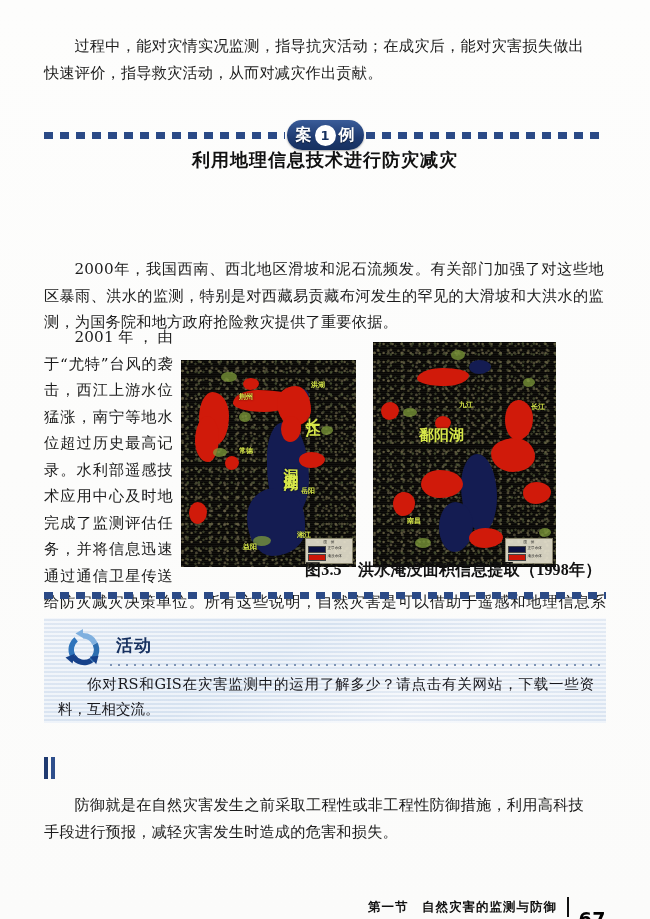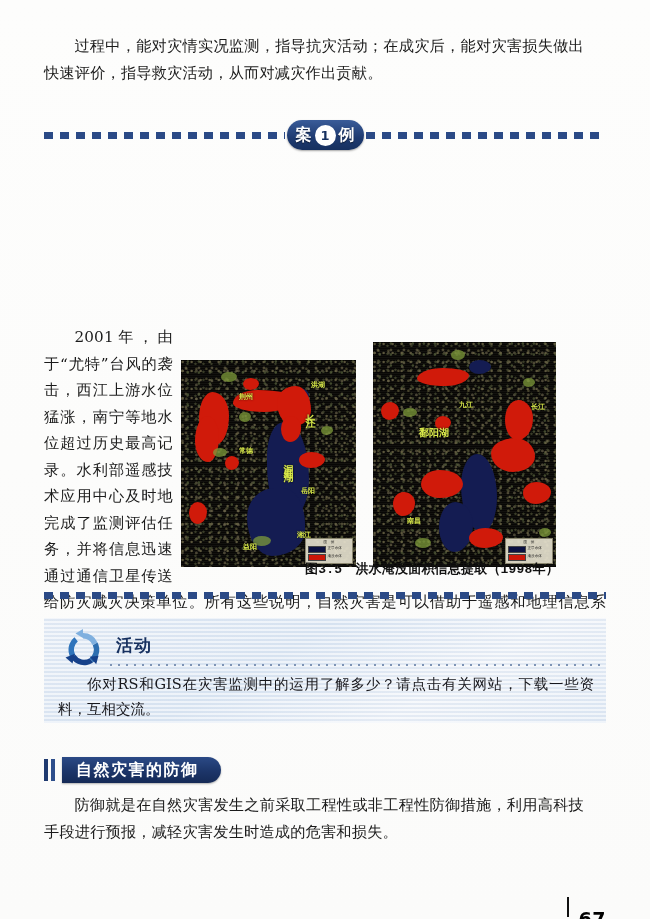--- a/index.html
+++ b/index.html
@@ -188,21 +188,21 @@
     position: absolute;
     color: #d8e84a;
     font-size: 7px;
     font-weight: bold;
     font-family: "DejaVu Sans", "Liberation Sans", sans-serif;
     line-height: 1;
     text-shadow: 0 0 2px rgba(0,0,0,0.95);
     white-space: nowrap;
   }
   .sat-label.vert { writing-mode: vertical-rl; letter-spacing: 4px; }
-  .sat-label.big  { font-size: 10px; }
+  .sat-label.big  { font-size: 15px; }
 
   .sat-legend {
     position: absolute;
     right: 3px;
     bottom: 3px;
     width: 48px;
     background: rgba(228,224,205,0.92);
     border: 0.5px solid #8a866f;
     padding: 1.5px 2px;
     box-sizing: border-box;
@@ -225,22 +225,22 @@
   .legend-swatch.water { background: #0b1142; }
   .legend-swatch.flood { background: #cc1608; }
   .legend-text { font-size: 3.6px; color: #1a1a1a; line-height: 1.1; white-space: nowrap; }
 
   
   #figure-caption {
     position: absolute;
     left: 305px;
     top: 560px;
     width: 300px;
-    font-family: Liberation Mono, monospace;
-    font-size: 13px;
+    font-family: Liberation Serif, serif;
+    font-size: 16px;
     font-weight: bold;
     color: #111;
     letter-spacing: 0.2px;
     white-space: nowrap;
   }
 
   
   #divider-activity {
     position: absolute;
     left: 44px;
@@ -384,22 +384,24 @@
   <div id="case-banner">
     <div class="dash-line"></div>
     <div class="case-pill">
       <span class="case-char">案</span>
       <span class="case-num">1</span>
       <span class="case-char">例</span>
     </div>
     <div class="dash-line"></div>
   </div>
 
-
-
+  <div id="case-title">利用地理信息技术进行防灾减灾</div>
+
+
+  <div class="body-text indent" id="case-p2">2000年，我国西南、西北地区滑坡和泥石流频发。有关部门加强了对这些地区暴雨、洪水的监测，特别是对西藏易贡藏布河发生的罕见的大滑坡和大洪水的监测，为国务院和地方政府抢险救灾提供了重要依据。</div>
 
   <div id="wrap-region">
 
     <div id="figure-float">
 
       <div class="sat-img" id="sat-left">
         <div class="sat-noise"></div>
 
         <div class="blob navy" style="left:86px;top:62px;width:42px;height:96px;border-radius:40% 55% 45% 50%/35% 60% 40% 55%;"></div>
         <div class="blob navy" style="left:66px;top:128px;width:58px;height:68px;border-radius:50% 40% 60% 45%/45% 55% 40% 60%;"></div>
@@ -507,25 +509,23 @@
     <div id="activity-title">活动</div>
     <div id="activity-dotline"></div>
     <div id="activity-text">你对RS和GIS在灾害监测中的运用了解多少？请点击有关网站，下载一些资料，互相交流。</div>
   </div>
 
   <div id="section-heading">
     <div class="bar-group">
       <div class="bar"></div>
       <div class="bar b2"></div>
     </div>
-    <div class="head-pill">
-      <span>自然灾害的防御</span>
-    </div>
   </div>
 
   <div class="body-text indent" id="closing-para">防御就是在自然灾害发生之前采取工程性或非工程性防御措施，利用高科技手段进行预报，减轻灾害发生时造成的危害和损失。</div>
 
   <div id="page-footer">
+    <div id="footer-section">第一节　自然灾害的监测与防御</div>
     <div id="footer-sep"></div>
     <div id="footer-pageno">67</div>
   </div>
 
 </div>
 
 </body></html>

